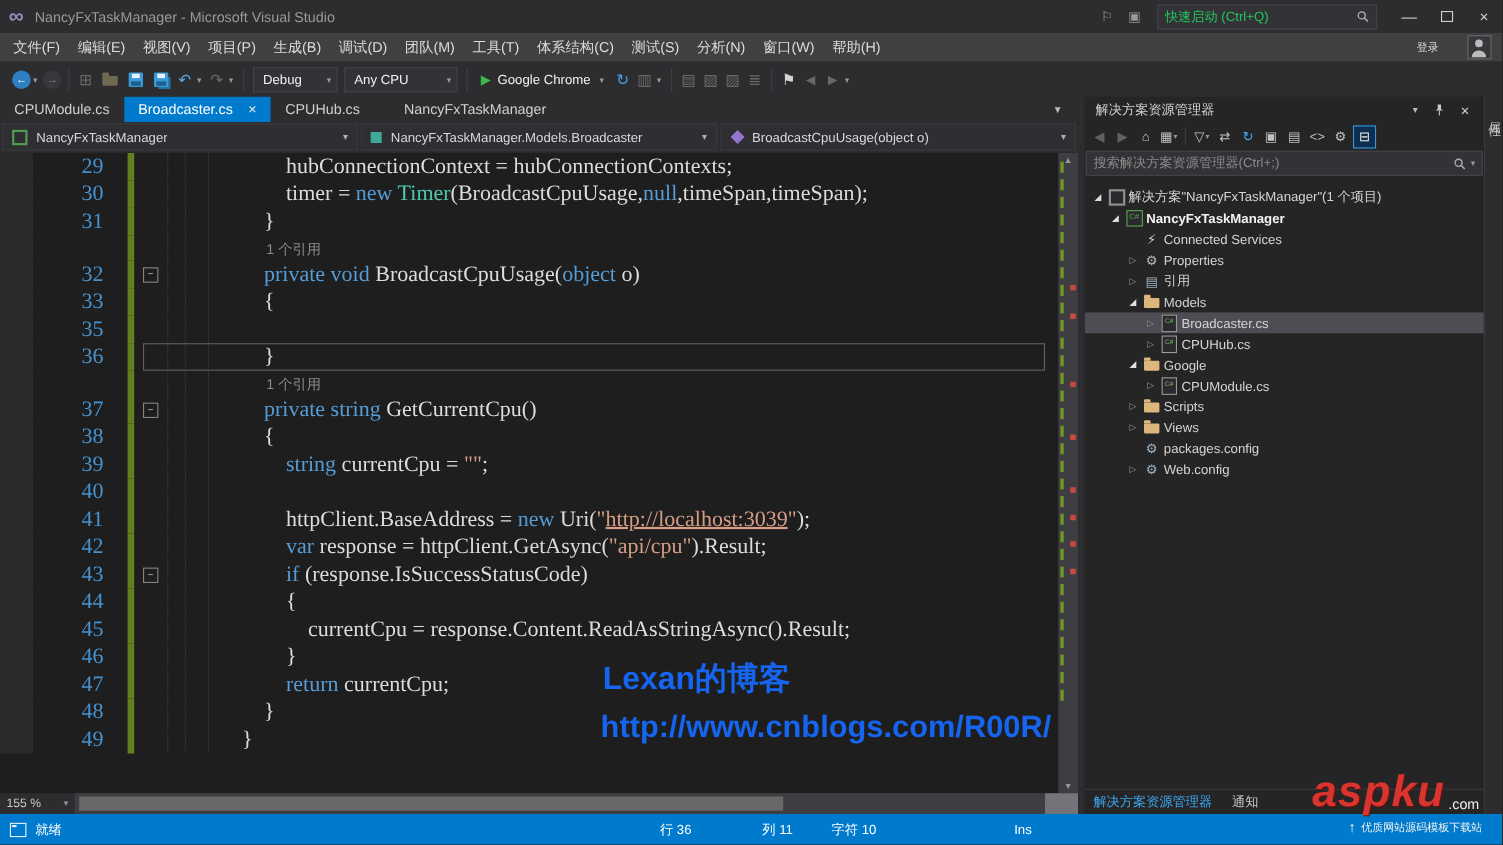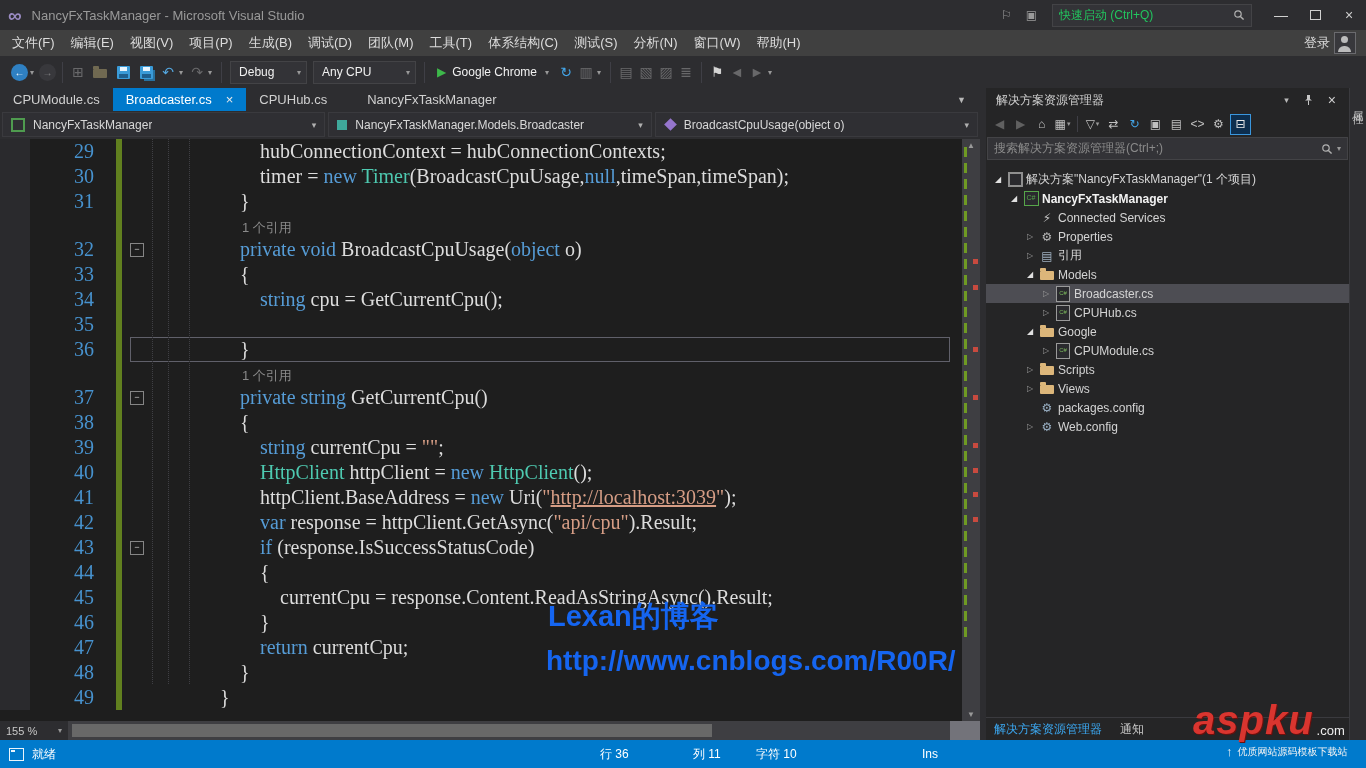--- a/index.html
+++ b/index.html
@@ -15,21 +15,21 @@
   .quicklaunch{width:186px;height:21px;background:#333337;border:1px solid #434346;display:flex;align-items:center;padding:0 6px;margin:0 12px 0 8px;}
   .quicklaunch span{flex:1;font-size:12px;color:#22c55e;white-space:nowrap;overflow:hidden;}
   .winbtn{width:34px;height:30px;display:flex;align-items:center;justify-content:center;color:#d0d0d0;font-size:14px;}
   .restore-glyph{width:9px;height:8px;border:1px solid #d0d0d0;display:block;}
 
   
   .menubar{height:26px;flex:0 0 auto;display:flex;align-items:center;background:#404040;padding-left:4px;}
   .menu-items{display:flex;align-items:center;}
   .menu-item{font-size:13px;color:#dcdcdc;padding:3px 8px;white-space:nowrap;}
   .mb-right{margin-left:auto;display:flex;align-items:center;}
-  .signin{font-size:13px;color:#dcdcdc;margin-right:4px;}
+  .signin{font-size:10px;color:#dcdcdc;margin-right:26px;}
   .avatar{width:20px;height:20px;border:1px solid #6a6a6e;position:relative;margin-right:10px;background:#38383c;}
   .avatar::before{content:"";position:absolute;top:3px;left:6px;width:7px;height:7px;border-radius:50%;background:#bcbcbc;}
   .avatar::after{content:"";position:absolute;bottom:1px;left:3px;width:13px;height:6px;border-radius:6px 6px 0 0;background:#bcbcbc;}
 
   
   .toolbar{height:32px;flex:0 0 auto;display:flex;align-items:center;background:#2d2d30;padding-left:10px;}
   .tb-sep{width:1px;height:21px;background:#3f3f46;margin:0 5px;flex:none;}
   .tb-disc{width:17px;height:17px;border-radius:50%;color:#fff;font-size:10px;display:flex;align-items:center;justify-content:center;margin:0 1px;flex:none;}
   .tb-caret{font-size:8px;color:#989898;margin:0 4px 0 1px;flex:none;}
   .tb-icon{font-size:14px;min-width:20px;text-align:center;color:#c8c8c8;flex:none;}
@@ -354,31 +354,20 @@
               <div class="egap1"></div>
               <div class="echg"></div>
               <div class="egap2"></div>
               <div class="ebody">
                 <div class="efold"></div>
                 <div class="ecode"><span class="tok-pl">        {</span></div>
               </div>
             </div>
             <div class="erow">
               <div class="egm"></div>
-              <div class="eln">34</div>
-              <div class="egap1"></div>
-              <div class="echg"></div>
-              <div class="egap2"></div>
-              <div class="ebody">
-                <div class="efold"></div>
-                <div class="ecode"><span class="tok-pl">            </span><span class="tok-kw">string</span><span class="tok-pl"> cpu = GetCurrentCpu();</span></div>
-              </div>
-            </div>
-            <div class="erow">
-              <div class="egm"></div>
               <div class="eln">35</div>
               <div class="egap1"></div>
               <div class="echg"></div>
               <div class="egap2"></div>
               <div class="ebody">
                 <div class="efold"></div>
                 <div class="ecode"></div>
               </div>
             </div>
             <div class="erow">
@@ -437,24 +426,20 @@
                 <div class="efold"></div>
                 <div class="ecode"><span class="tok-pl">            </span><span class="tok-kw">string</span><span class="tok-pl"> currentCpu = </span><span class="tok-st">""</span><span class="tok-pl">;</span></div>
               </div>
             </div>
             <div class="erow">
               <div class="egm"></div>
               <div class="eln">40</div>
               <div class="egap1"></div>
               <div class="echg"></div>
               <div class="egap2"></div>
-              <div class="ebody">
-                <div class="efold"></div>
-                <div class="ecode"><span class="tok-pl">            </span><span class="tok-ty">HttpClient</span><span class="tok-pl"> httpClient = </span><span class="tok-kw">new</span><span class="tok-pl"> </span><span class="tok-ty">HttpClient</span><span class="tok-pl">();</span></div>
-              </div>
             </div>
             <div class="erow">
               <div class="egm"></div>
               <div class="eln">41</div>
               <div class="egap1"></div>
               <div class="echg"></div>
               <div class="egap2"></div>
               <div class="ebody">
                 <div class="efold"></div>
                 <div class="ecode"><span class="tok-pl">            httpClient.BaseAddress = </span><span class="tok-kw">new</span><span class="tok-pl"> Uri(</span><span class="tok-st">"</span><span class="tok-url">http://localhost:3039</span><span class="tok-st">"</span><span class="tok-pl">);</span></div>

